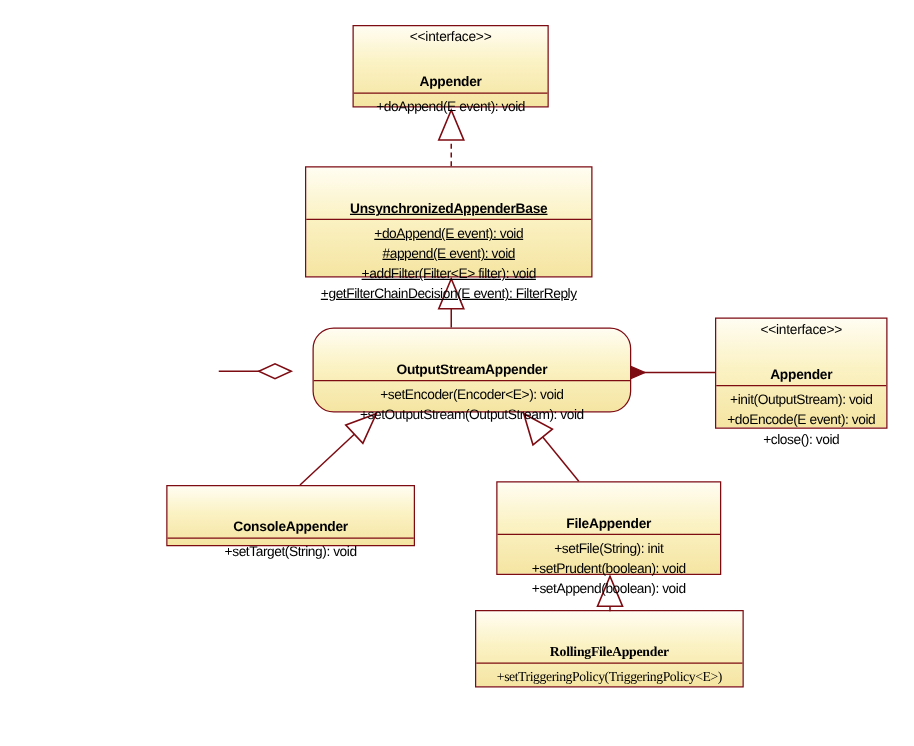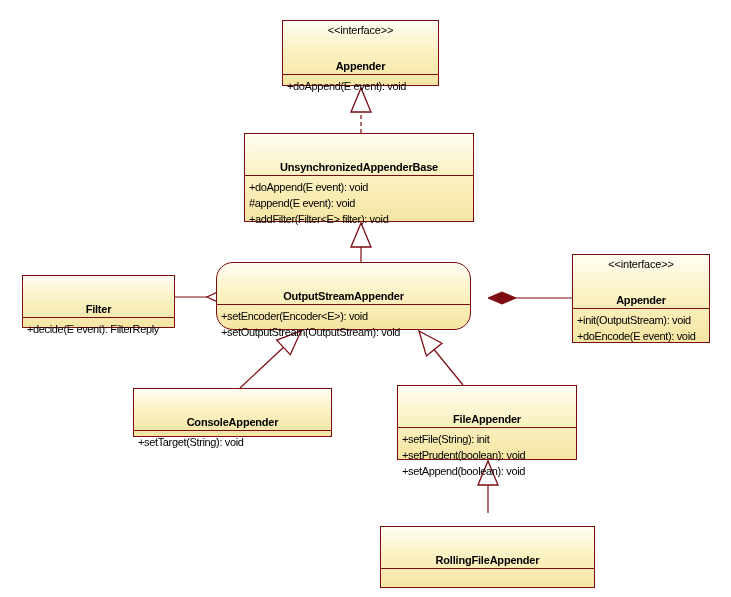--- a/index.html
+++ b/index.html
@@ -6,31 +6,31 @@
   #canvas{position:relative;width:731px;height:597px;background:#ffffff;overflow:hidden;
           font-family:"Liberation Sans",sans-serif;}
   #wires{position:absolute;left:0;top:0;z-index:1;}
   .class-box{position:absolute;z-index:2;box-sizing:border-box;
     background:linear-gradient(180deg,#fffdf2 0%,#fbf2c4 45%,#f5e5a2 100%);
     border:1px solid #7d0b12;color:#000;font-size:11px;}
   .class-header{text-align:center;border-bottom:1px solid #7d0b12;padding:3px 4px 2px 4px;
     letter-spacing:-0.2px;}
   .stereotype{display:block;font-weight:400;}
   .class-name{display:block;font-weight:700;margin-top:24px;}
-  .methods{padding:3px 4px 0 4px;}
+  .methods{padding:3px 4px 0 4px;text-align:center;}
   .method{line-height:16px;white-space:nowrap;letter-spacing:-0.35px;}
   
   #box-appender{left:282px;top:20px;width:157px;height:66px;}
-  #box-uab{left:244px;top:133px;width:230px;height:89px;}
-  #box-osa{left:216px;top:262px;width:255px;height:68px;border-radius:17px;}
+  #box-uab{left:244px;top:133px;width:230px;height:89px;text-decoration:underline;}
+  #box-osa{left:250px;top:262px;width:255px;height:68px;border-radius:17px;}
   #box-filter{left:22px;top:275px;width:153px;height:53px;}
   #box-encoder{left:572px;top:254px;width:138px;height:89px;}
   #box-console{left:133px;top:388px;width:199px;height:49px;}
   #box-file{left:397px;top:385px;width:180px;height:75px;}
-  #box-rolling{left:380px;top:526px;width:215px;height:62px;}
+  #box-rolling{left:380px;top:488px;width:215px;height:62px;font-family:Liberation Serif, serif;}
 </style>
 </head>
 <body>
 
 <div id="canvas">
 
   <svg id="wires" width="731" height="597" viewBox="0 0 731 597">
     <defs>
       <marker id="tri" markerUnits="userSpaceOnUse" markerWidth="30" markerHeight="26" refX="26" refY="12" orient="auto">
         <path d="M2,2 L26,12 L2,22 Z" fill="#ffffff" stroke="#7d0b12" stroke-width="1.3"></path>
@@ -69,50 +69,44 @@
   </div>
 
   <div class="class-box" id="box-uab">
     <div class="class-header">
       <span class="class-name">UnsynchronizedAppenderBase</span>
     </div>
     <div class="methods">
         <div class="method">+doAppend(E event): void</div>
         <div class="method">#append(E event): void</div>
         <div class="method">+addFilter(Filter&lt;E&gt; filter): void</div>
+        <div class="method">+getFilterChainDecision(E event): FilterReply</div>
       </div>
   </div>
 
   <div class="class-box" id="box-osa">
     <div class="class-header">
       <span class="class-name">OutputStreamAppender</span>
     </div>
     <div class="methods">
         <div class="method">+setEncoder(Encoder&lt;E&gt;): void</div>
         <div class="method">+setOutputStream(OutputStream): void</div>
       </div>
   </div>
 
-  <div class="class-box" id="box-filter">
-    <div class="class-header">
-      <span class="class-name">Filter</span>
-    </div>
-    <div class="methods">
-        <div class="method">+decide(E event): FilterReply</div>
-      </div>
-  </div>
 
   <div class="class-box" id="box-encoder">
     <div class="class-header">
       <span class="stereotype">&lt;&lt;interface&gt;&gt;</span>
       <span class="class-name">Appender</span>
     </div>
     <div class="methods">
         <div class="method">+init(OutputStream): void</div>
         <div class="method">+doEncode(E event): void</div>
+        <div class="method">+close(): void</div>
       </div>
   </div>
 
   <div class="class-box" id="box-console">
     <div class="class-header">
       <span class="class-name">ConsoleAppender</span>
     </div>
     <div class="methods">
         <div class="method">+setTarget(String): void</div>
       </div>
@@ -127,16 +121,17 @@
         <div class="method">+setPrudent(boolean): void</div>
         <div class="method">+setAppend(boolean): void</div>
       </div>
   </div>
 
   <div class="class-box" id="box-rolling">
     <div class="class-header">
       <span class="class-name">RollingFileAppender</span>
     </div>
     <div class="methods">
+        <div class="method">+setTriggeringPolicy(TriggeringPolicy&lt;E&gt;)</div>
       </div>
   </div>
 
 </div>
 
 </body></html>

